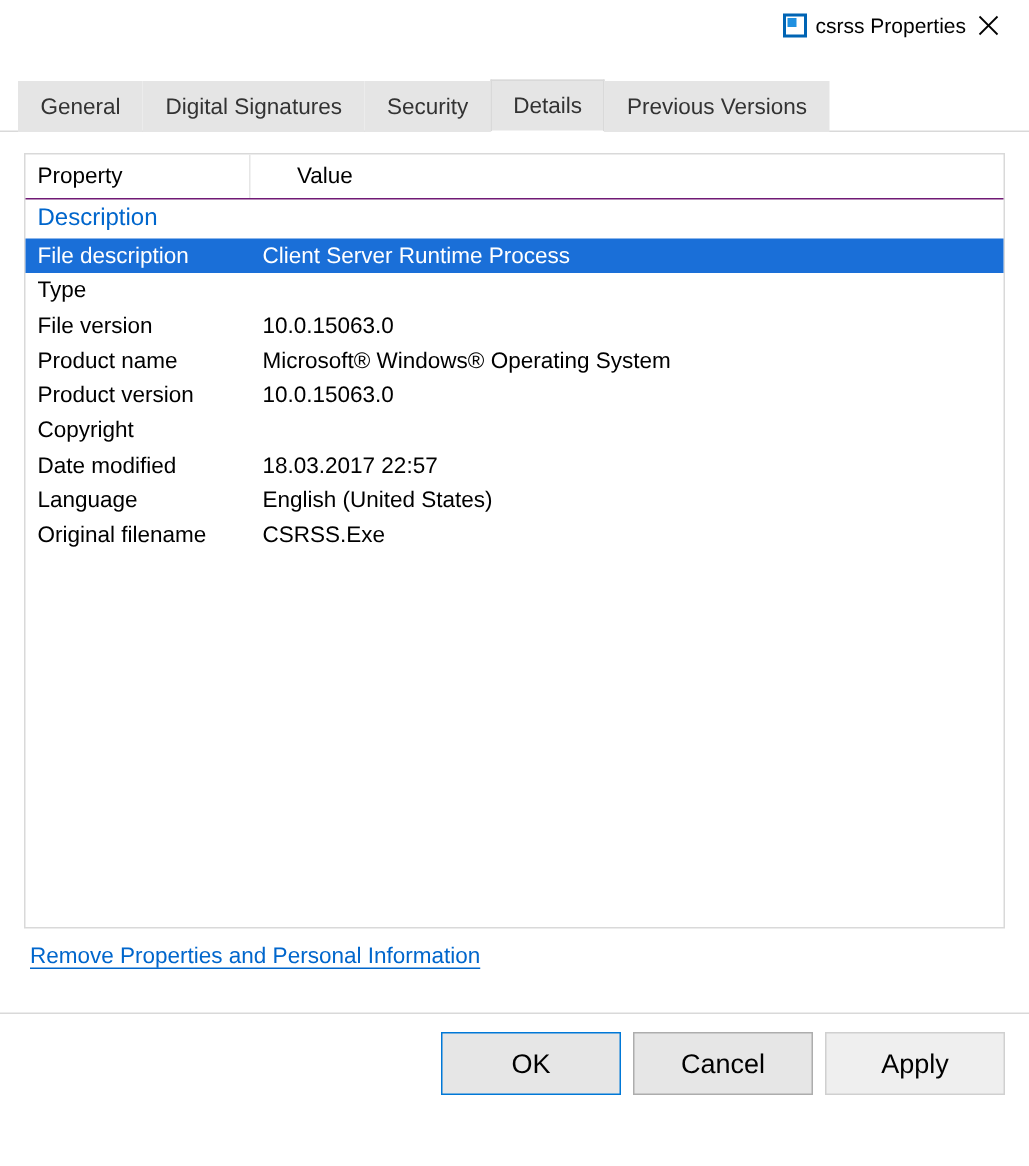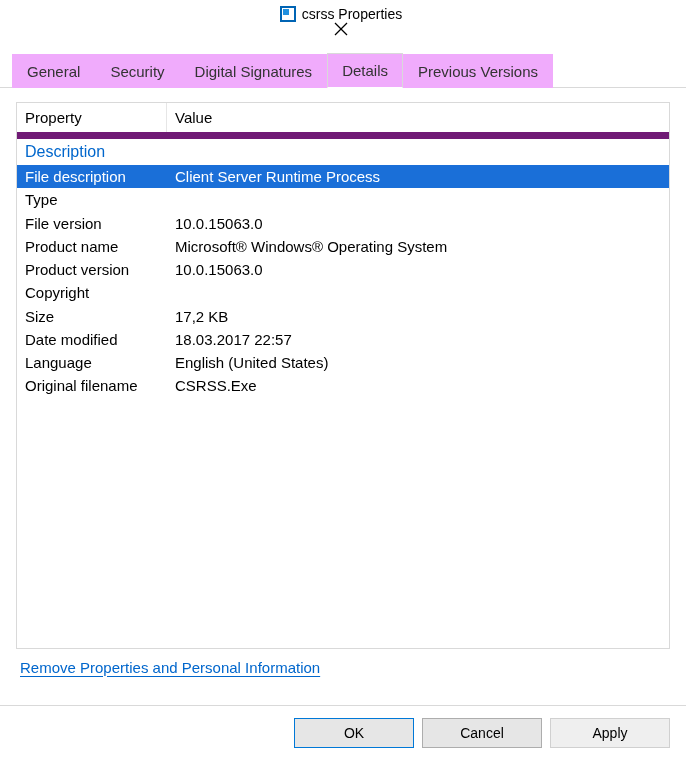--- a/index.html
+++ b/index.html
@@ -10,24 +10,23 @@
     font-size: 13px;
     background: #ffffff;
     color: #000000;
     width: 686px;
     height: 777px;
     overflow: hidden;
   }
   .titlebar {
     display: flex;
     align-items: center;
-    justify-content: flex-start;
+    justify-content: flex-end;
     padding: 6px 12px 6px 8px;
     height: 34px;
-    flex-direction: column;
   }
   .titlebar-left { display: flex; align-items: center; gap: 6px; }
   .app-icon {
     width: 16px; height: 16px;
     display: inline-block;
     border: 2px solid #0064b4;
     background: #ffffff;
     position: relative;
   }
   .app-icon::after {
@@ -51,38 +50,39 @@
     position: relative;
   }
   .tab {
     padding: 8px 14px 8px 14px;
     font-size: 15px;
     color: #333;
     border: 1px solid transparent;
     border-bottom: none;
     position: relative;
     top: 1px;
-    background: #f0abfc;
+    background: #e5e5e5;
     cursor: default;
   }
   .tab.active {
     border-color: #d9d9d9;
     border-bottom: 1px solid #ffffff;
   }
   .content {
     padding: 14px 16px 10px 16px;
   }
   .grid-wrap {
     border: 1px solid #d9d9d9;
     background: #ffffff;
   }
   .grid-header {
     display:flex;
-    border-bottom: 7px solid #701a75;
-    font-size: 15px;
+    border-bottom: 1px solid #701a75;
+    font-size: 15px;
+    gap: 23px;
   }
   .grid-header .col {
     padding: 6px 8px;
     border-right: 1px solid #e6e6e6;
   }
   .grid-header .col:last-child { border-right: none; }
   .colw-prop { width: 150px; flex: 0 0 150px; }
   .colw-val  { flex: 1 1 auto; }
   .section-title {
     color: #0066cc;
@@ -118,25 +118,25 @@
   .button-bar {
     border-top: 1px solid #d9d9d9;
     display:flex;
     justify-content: flex-end;
     gap: 8px;
     padding: 12px 16px 0 16px;
     margin-top: 15px;
   }
   .btn {
     min-width: 120px;
-    height: 30px;
+    height: 42px;
     border: 1px solid #adadad;
     background: #e6e6e6;
     font-family: inherit;
-    font-size: 14px;
+    font-size: 18px;
     cursor: default;
     padding: 0 12px;
   }
   .btn.primary {
     background: #e6e6e6;
     border-color: #0078d7;
   }
   .btn.disabled {
     color: #000000;
     background: #efefef;
@@ -154,22 +154,22 @@
   <div class="close-btn">
     <svg width="14" height="14" viewBox="0 0 14 14">
       <line x1="1" y1="1" x2="13" y2="13" stroke="#000" stroke-width="1.2"></line>
       <line x1="13" y1="1" x2="1" y2="13" stroke="#000" stroke-width="1.2"></line>
     </svg>
   </div>
 </div>
 
 <div class="tabstrip">
   <div class="tab">General</div>
+  <div class="tab">Digital Signatures</div>
   <div class="tab">Security</div>
-  <div class="tab">Digital Signatures</div>
   <div class="tab active">Details</div>
   <div class="tab">Previous Versions</div>
 </div>
 
 <div class="content">
 
   <div class="grid-wrap">
     <div class="grid-header">
       <div class="col colw-prop">Property</div>
       <div class="col colw-val">Value</div>
@@ -193,24 +193,20 @@
         <div class="cell val">Microsoft® Windows® Operating System</div>
       </div>
       <div class="row">
         <div class="cell prop">Product version</div>
         <div class="cell val">10.0.15063.0</div>
       </div>
       <div class="row">
         <div class="cell prop">Copyright</div>
       </div>
       <div class="row">
-        <div class="cell prop">Size</div>
-        <div class="cell val">17,2 KB</div>
-      </div>
-      <div class="row">
         <div class="cell prop">Date modified</div>
         <div class="cell val">18.03.2017 22:57</div>
       </div>
       <div class="row">
         <div class="cell prop">Language</div>
         <div class="cell val">English (United States)</div>
       </div>
       <div class="row">
         <div class="cell prop">Original filename</div>
         <div class="cell val">CSRSS.Exe</div>

